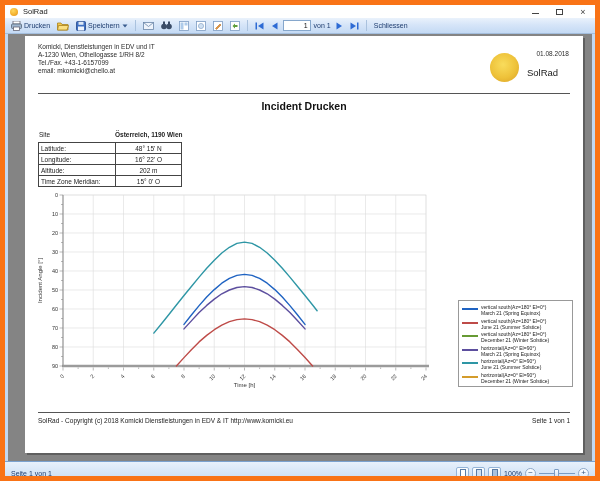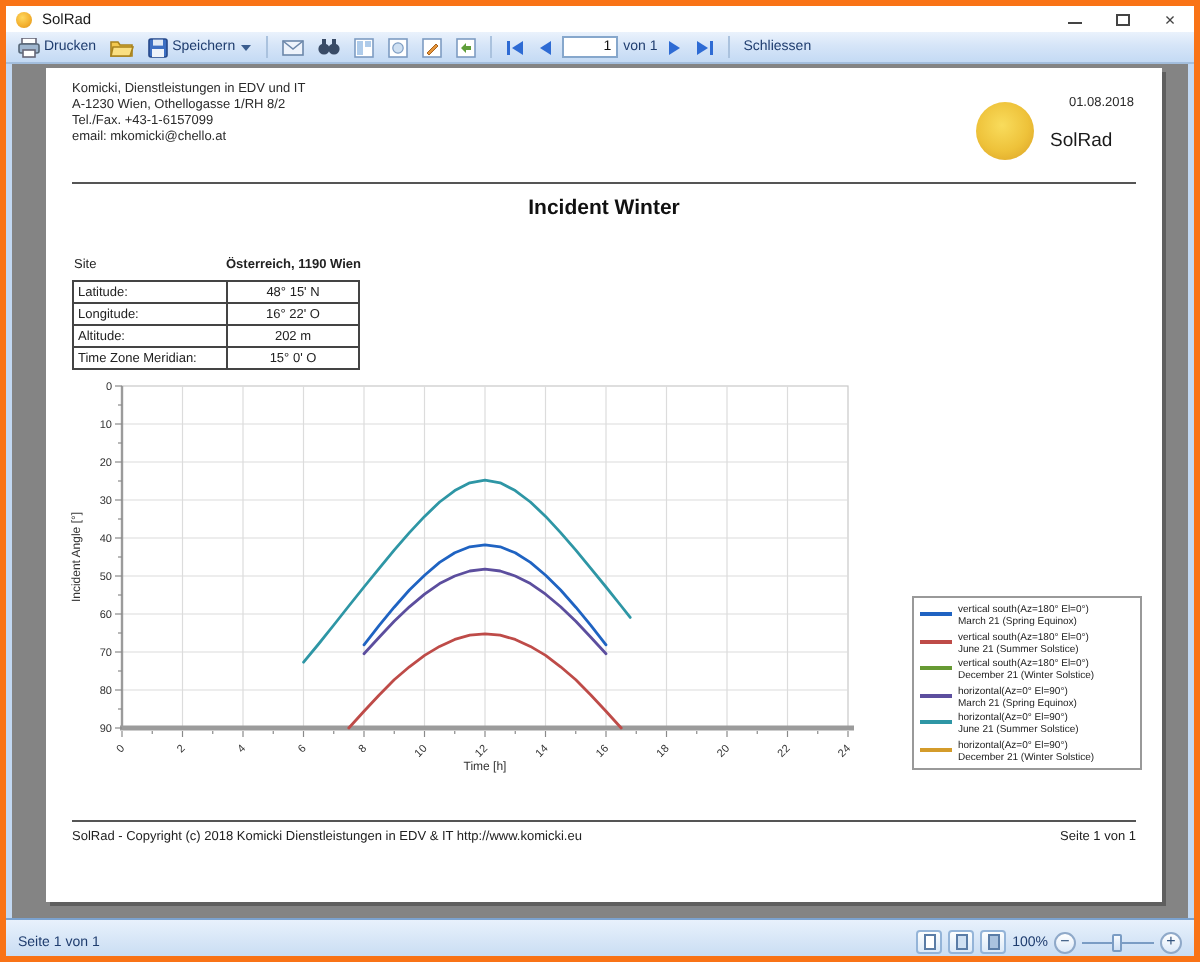--- a/index.html
+++ b/index.html
@@ -1,17 +1,17 @@
 <!DOCTYPE html>
 <html><head>
 <meta charset="utf-8">
 <style>
   html,body{margin:0;padding:0;background:#d0d0d0;}
   *{box-sizing:border-box;font-family:"Liberation Sans",sans-serif;}
-  .window{position:relative;width:600px;height:481px;border:3px solid #f97316;background:#b91c1c;overflow:hidden;}
+  .window{position:relative;width:600px;height:481px;border:5px solid #f97316;background:#b91c1c;overflow:hidden;}
   
   .titlebar{height:13px;background:#ffffff;display:flex;align-items:center;padding-left:5px;}
   .appicon{width:8px;height:8px;border-radius:50%;background:radial-gradient(circle at 40% 35%,#ffd75e,#f2ae2d 60%,#d98c17);margin-right:5px;flex:0 0 auto;}
   .tb-title{font-size:7.5px;color:#1a1a1a;flex:1;}
   .wbtn{width:24px;height:13px;display:flex;align-items:center;justify-content:center;color:#444;font-size:9px;}
   .minglyph{width:7px;border-bottom:1px solid #444;height:1px;margin-top:4px;}
   .maxglyph{width:7px;height:6px;border:1px solid #444;}
   
   .toolbar{height:16px;background:linear-gradient(#eaf2fc,#d6e5f8 45%,#c4daf4);border-bottom:1px solid #a3bedd;display:flex;align-items:center;padding:0 4px;gap:3px;font-size:7px;color:#1e3c6e;}
   .tbtn{display:flex;align-items:center;gap:2px;padding:1px 2px;border-radius:2px;}
@@ -179,21 +179,21 @@
         <div class="co-line">A-1230 Wien, Othellogasse 1/RH 8/2</div>
         <div class="co-line">Tel./Fax. +43-1-6157099</div>
         <div class="co-line">email: mkomicki@chello.at</div>
       </div>
 
       <div class="rdate">01.08.2018</div>
       <div class="sun"></div>
       <div class="logotext">SolRad</div>
 
       <div class="hrule"></div>
-      <div class="rtitle">Incident Winter</div>
+      <div class="rtitle">Incident Drucken</div>
 
       <div class="sitelabel">Site</div>
       <div class="sitename">Österreich, 1190 Wien</div>
 
       <div class="sitetab">
         <div class="stc lab">Latitude:</div>
         <div class="stc val">48° 15' N</div>
         <div class="stc lab">Longitude:</div>
         <div class="stc val">16° 22' O</div>
         <div class="stc lab">Altitude:</div>

